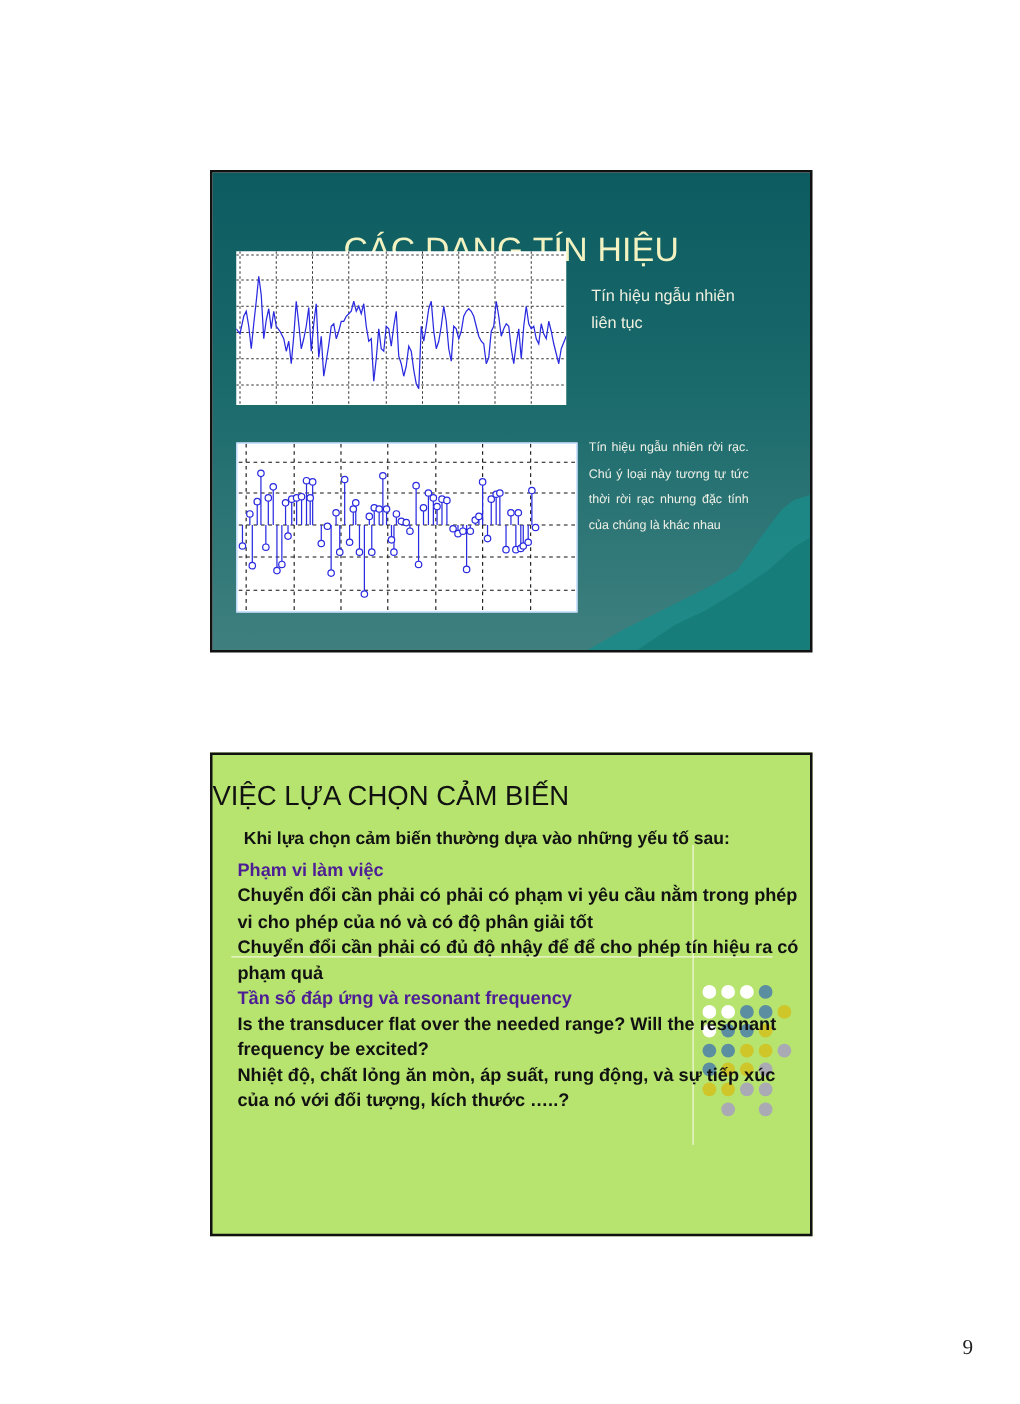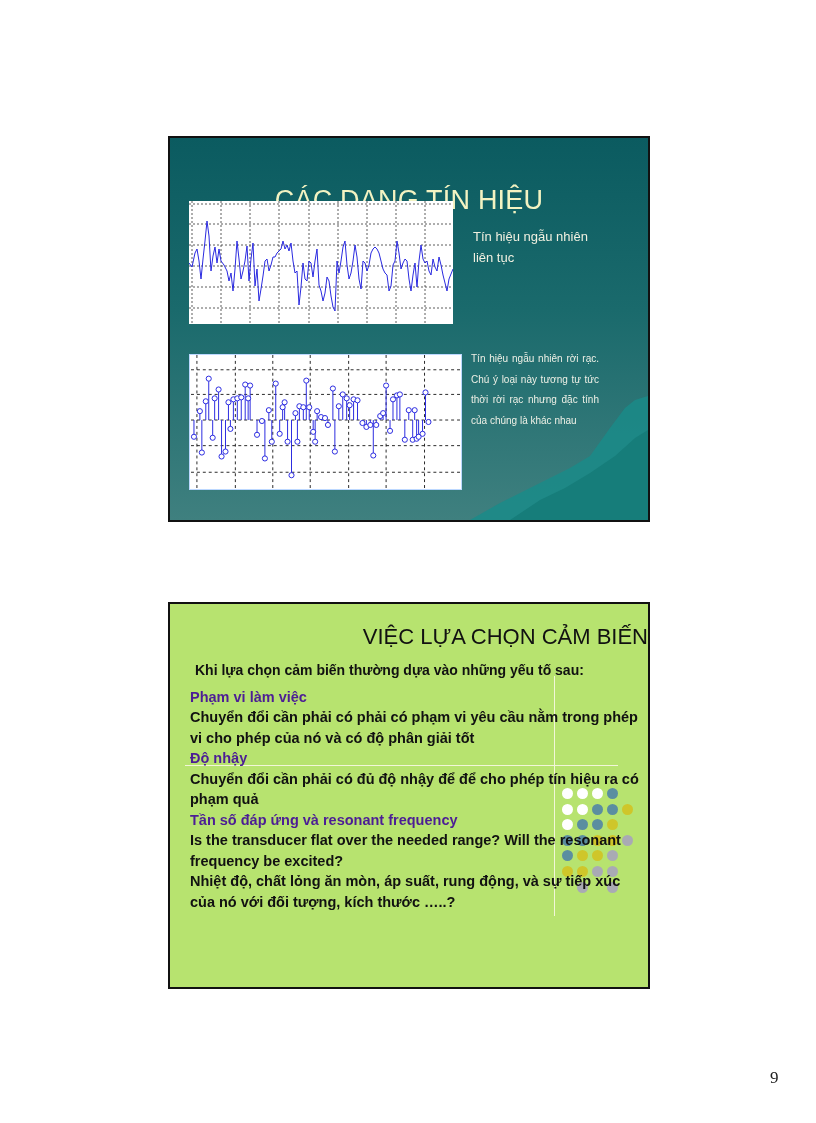--- a/index.html
+++ b/index.html
@@ -7,21 +7,21 @@
   .slide{position:absolute;left:168px;width:478px;border:2px solid #111;overflow:hidden;}
   #s1{top:136px;height:382px;background:linear-gradient(180deg,#0b5b60 0%,#1a6a6c 45%,#3f807f 100%);}
   #s2{top:602px;height:383px;background:#b7e36f;}
   .mtn{position:absolute;left:0;top:0;}
   .s1-title{position:absolute;left:0;right:0;top:12px;text-align:center;color:#f3f3c2;font-size:27px;letter-spacing:0.2px;margin-top:35px;}
   .chart{position:absolute;background:#fff;}
   #c1{left:19px;top:63px;width:264px;height:123px;}
   #c2{left:19px;top:216px;width:273px;height:136px;border:1px solid #bcd8ff;box-sizing:border-box;}
   .cap1{position:absolute;left:303px;top:88px;width:120px;color:#f0f0e0;font-size:13px;line-height:21px;}
   .cap2{position:absolute;left:301px;top:211px;width:128px;color:#eef0e6;font-size:10px;line-height:20.5px;text-align:justify;text-align-last:left;}
-  .s2-title{position:absolute;left:0;right:0;top:20px;text-align:right;color:#111;font-size:22px;}
+  .s2-title{position:absolute;left:0;right:0;top:20px;text-align:left;color:#111;font-size:22px;}
   .s2-body{position:absolute;left:20px;top:56px;width:450px;font-size:14.5px;line-height:20.5px;color:#111;font-weight:bold;}
   .s2-intro{padding-left:5px;margin-bottom:6px;font-size:14px;}
   .red{color:#4c1d95;}
   .vline{position:absolute;left:384px;top:72px;width:1px;height:240px;background:#f2f6d8;}
   .hline{position:absolute;left:15px;top:161px;width:433px;height:1px;background:#f2f6d8;}
   .dot{position:absolute;width:11px;height:11px;border-radius:50%;}
   .page-num{position:absolute;left:770px;top:1068px;font-family:"Liberation Serif",serif;font-size:17px;color:#222;}
 </style>
 </head>
 <body>
@@ -182,21 +182,20 @@
       <div class="dot" style="left: 437px; top: 262px; background: rgb(169, 170, 180);"></div>
       <div class="dot" style="left: 407px; top: 277.6px; background: rgb(169, 170, 180);"></div>
       <div class="dot" style="left: 437px; top: 277.6px; background: rgb(169, 170, 180);"></div>
     </div>
 
   <div class="s2-title">VIỆC LỰA CHỌN CẢM BIẾN</div>
   <div class="s2-body">
     <div class="s2-intro">Khi lựa chọn cảm biến thường dựa vào những yếu tố sau:</div>
     <div class="red">Phạm vi làm việc</div>
     <div>Chuyển đổi cần phải có phải có phạm vi yêu cầu nằm trong phép vi cho phép của nó và có độ phân giải tốt</div>
-    <div class="red">Độ nhậy</div>
     <div>Chuyển đổi cần phải có đủ độ nhậy để để cho phép tín hiệu ra có phạm quả</div>
     <div class="red">Tần số đáp ứng và resonant frequency</div>
     <div>Is the transducer flat over the needed range? Will the resonant frequency be excited?</div>
     <div>Nhiệt độ, chất lỏng ăn mòn, áp suất, rung động, và sự tiếp xúc của nó với đối tượng, kích thước …..?</div>
   </div>
 </div>
 
 <div class="page-num">9</div>
 
 </body></html>

